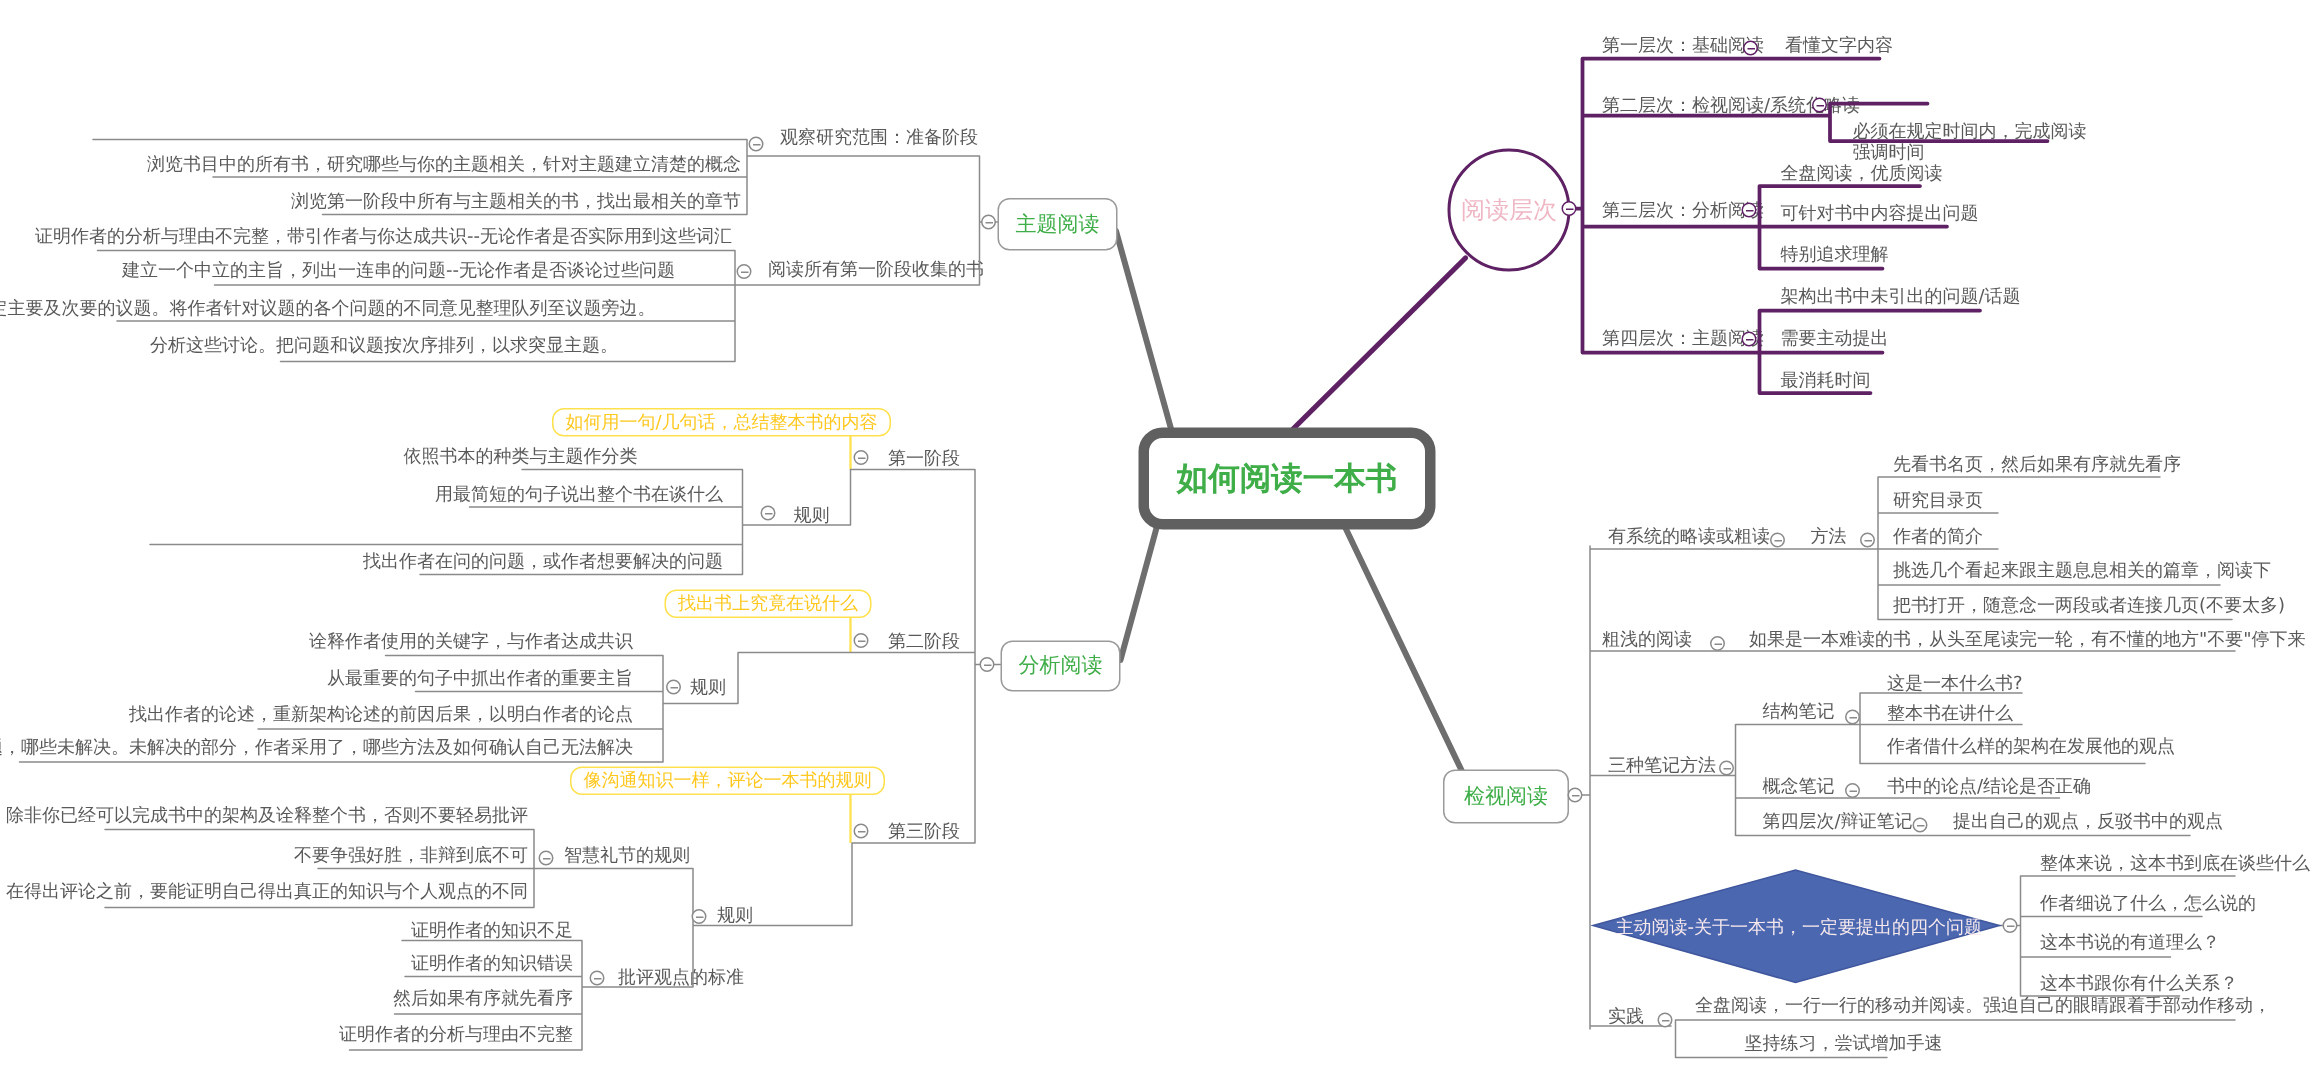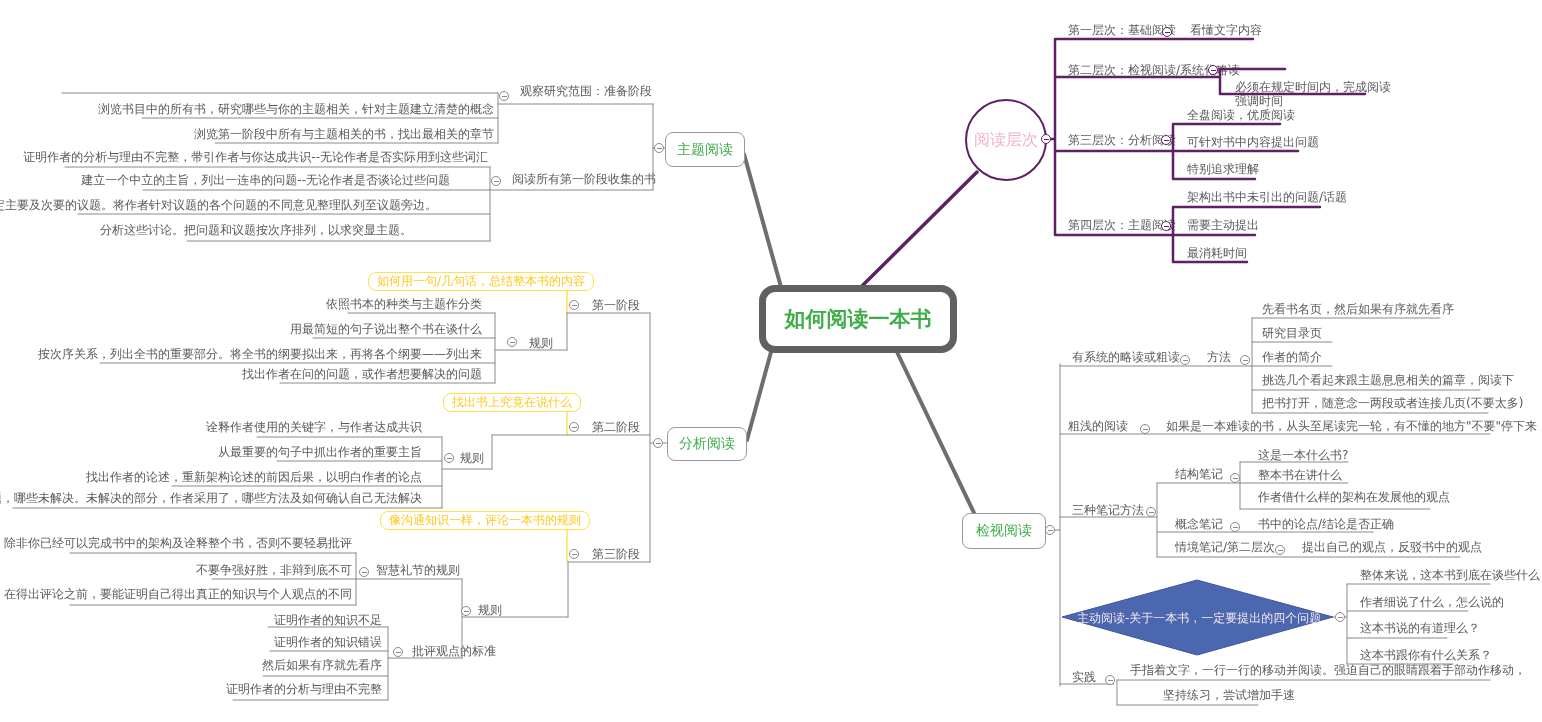--- a/index.html
+++ b/index.html
@@ -97,33 +97,32 @@
   <div class="t tr" style="right:1130px;top:223px;">分析这些讨论。把问题和议题按次序排列，以求突显主题。</div>
 
   <div class="gnode" style="left:667px;top:427px;width:78px;height:32px;">分析阅读</div>
   <div class="ci" style="left:653px;top:438px;"></div>
 
   <div class="ci" style="left:569px;top:300px;"></div>
   <div class="t" style="left:592px;top:298px;">第一阶段</div>
   <div class="callout" style="left:368px;top:272px;">如何用一句/几句话，总结整本书的内容</div>
   <div class="ci" style="left:507px;top:337px;"></div>
   <div class="t" style="left:529px;top:336px;">规则</div>
-  <div class="t tr" style="right:1060px;top:297px;">依照书本的种类与主题作分类</div>
+  <div class="t tr" style="right:1117px;top:297px;">依照书本的种类与主题作分类</div>
   <div class="t tr" style="right:1060px;top:322px;">用最简短的句子说出整个书在谈什么</div>
-  <div class="t tr" style="right:1060px;top:347px;">按次序关系，列出全书的重要部分。将全书的纲要拟出来，再将各个纲要——列出来</div>
   <div class="t tr" style="right:1060px;top:367px;">找出作者在问的问题，或作者想要解决的问题</div>
 
   <div class="ci" style="left:569px;top:422px;"></div>
   <div class="t" style="left:592px;top:420px;">第二阶段</div>
   <div class="callout" style="left:443px;top:393px;text-align:center;">找出书上究竟在说什么</div>
   <div class="ci" style="left:444px;top:453px;"></div>
   <div class="t" style="left:460px;top:451px;">规则</div>
   <div class="t tr" style="right:1120px;top:420px;">诠释作者使用的关键字，与作者达成共识</div>
   <div class="t tr" style="right:1120px;top:445px;">从最重要的句子中抓出作者的重要主旨</div>
-  <div class="t tr" style="right:1120px;top:470px;">找出作者的论述，重新架构论述的前因后果，以明白作者的论点</div>
+  <div class="t tr" style="right:1120px;top:470px;font-family:Liberation Mono, monospace;">找出作者的论述，重新架构论述的前因后果，以明白作者的论点</div>
   <div class="t tr" style="right:1120px;top:491px;">确定作者解决了哪些问题，哪些未解决。未解决的部分，作者采用了，哪些方法及如何确认自己无法解决</div>
 
   <div class="ci" style="left:569px;top:549px;"></div>
   <div class="t" style="left:592px;top:547px;">第三阶段</div>
   <div class="callout" style="left:380px;top:511px;">像沟通知识一样，评论一本书的规则</div>
   <div class="ci" style="left:461px;top:606px;"></div>
   <div class="t" style="left:478px;top:603px;">规则</div>
 
   <div class="ci" style="left:359px;top:567px;"></div>
   <div class="t" style="left:376px;top:563px;">智慧礼节的规则</div>
@@ -161,29 +160,29 @@
   <div class="t" style="left:1175px;top:467px;">结构笔记</div>
   <div class="ci" style="left:1230px;top:473px;"></div>
   <div class="t" style="left:1258px;top:448px;">这是一本什么书?</div>
   <div class="t" style="left:1258px;top:468px;">整本书在讲什么</div>
   <div class="t" style="left:1258px;top:490px;">作者借什么样的架构在发展他的观点</div>
 
   <div class="t" style="left:1175px;top:517px;">概念笔记</div>
   <div class="ci" style="left:1230px;top:522px;"></div>
   <div class="t" style="left:1258px;top:517px;">书中的论点/结论是否正确</div>
 
-  <div class="t" style="left:1175px;top:540px;">情境笔记/第二层次</div>
+  <div class="t" style="left:1175px;top:540px;">第四层次/辩证笔记</div>
   <div class="ci" style="left:1275px;top:545px;"></div>
   <div class="t" style="left:1302px;top:540px;">提出自己的观点，反驳书中的观点</div>
 
   <div class="diamond-label">主动阅读-关于一本书，一定要提出的四个问题</div>
   <div class="ci" style="left:1335px;top:612px;"></div>
   <div class="t" style="left:1360px;top:568px;">整体来说，这本书到底在谈些什么</div>
   <div class="t" style="left:1360px;top:595px;">作者细说了什么，怎么说的</div>
   <div class="t" style="left:1360px;top:621px;">这本书说的有道理么？</div>
   <div class="t" style="left:1360px;top:648px;">这本书跟你有什么关系？</div>
 
   <div class="t" style="left:1072px;top:670px;">实践</div>
   <div class="ci" style="left:1105px;top:675px;"></div>
-  <div class="t" style="left:1130px;top:663px;">手指着文字，一行一行的移动并阅读。强迫自己的眼睛跟着手部动作移动，</div>
+  <div class="t" style="left:1130px;top:663px;">全盘阅读，一行一行的移动并阅读。强迫自己的眼睛跟着手部动作移动，</div>
   <div class="t" style="left:1130px;top:688px;margin-left:33px;">坚持练习，尝试增加手速</div>
 
 </div>
 
 </body></html>

